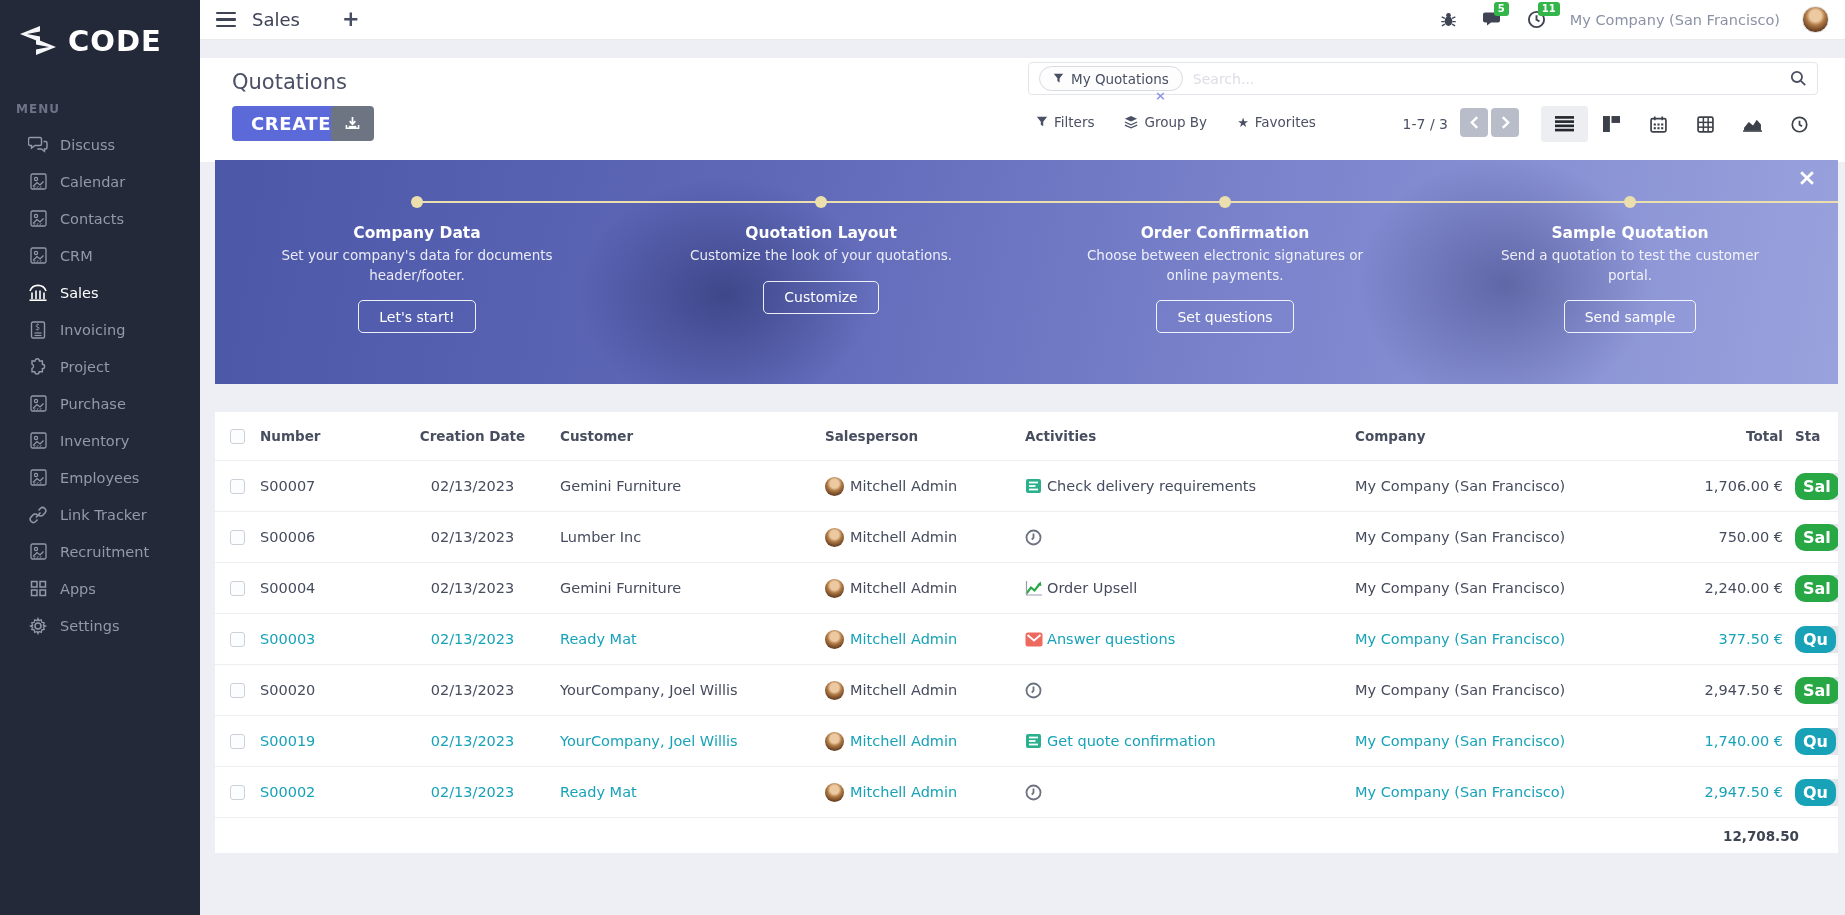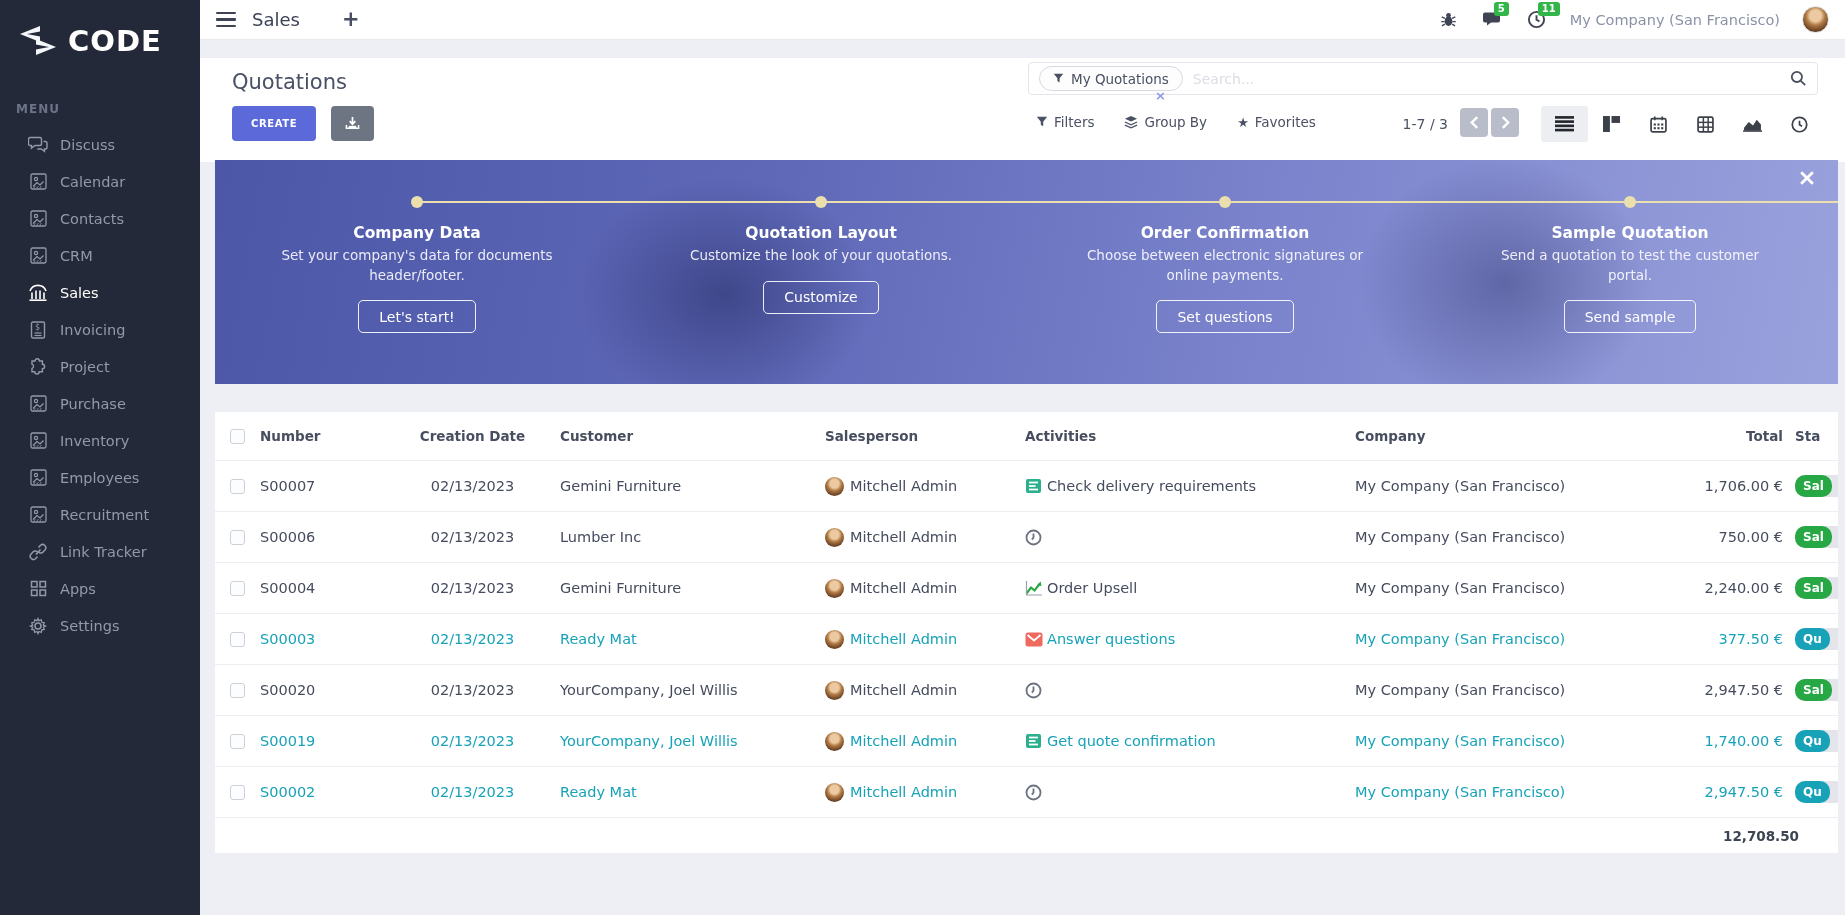--- a/index.html
+++ b/index.html
@@ -37,21 +37,21 @@
   .tb-avatar { width:27px; height:27px; border:1px solid #e0e2e8; cursor:pointer; }
 
   
   .control-panel { position:relative; margin-top:18px; height:104px; background:#fff; }
   .cp-title { position:absolute; left:32px; top:12px; font-size:21px; color:#4a5065; font-weight:400; }
   .search-box { position:absolute; right:27px; top:4px; width:790px; height:33px; background:#fff; border:1px solid #e3e5eb; border-radius:4px; display:flex; align-items:center; padding:0 10px; }
   .facet { position:relative; display:flex; align-items:center; gap:7px; height:25px; padding:0 13px; border:1px solid #d7dae3; border-radius:14px; background:#fdfdfe; font-size:13.5px; color:#4a5064; }
   .facet-x { position:absolute; right:16px; bottom:-13px; color:#8c95e6; font-size:13px; font-weight:700; cursor:pointer; }
   .search-input { flex:1; border:none; outline:none; margin-left:10px; font-size:14px; color:#4a5064; font-family:inherit; }
   .search-input::placeholder { color:#dcdee5; }
-  .btn-create { position:absolute; left:32px; top:48px; height:35px; padding:0 19px; background:#5b6ad8; color:#fff; border:none; border-radius:4px; font-size:10px; font-weight:700; letter-spacing:.6px; cursor:pointer; font-family:inherit; }
+  .btn-create { position:absolute; left:32px; top:48px; height:35px; padding:0 19px; background:#5b6ad8; color:#fff; border:none; border-radius:4px; font-size:18px; font-weight:700; letter-spacing:.6px; cursor:pointer; font-family:inherit; }
   .btn-export { position:absolute; left:131px; top:48px; width:43px; height:35px; background:#6d7582; border:none; border-radius:4px; cursor:pointer; display:flex; align-items:center; justify-content:center; }
   .filters-group { position:absolute; left:836px; top:56px; display:flex; gap:30px; font-size:13.5px; color:#4b5164; }
   .fg-item { display:flex; align-items:center; gap:6px; cursor:pointer; }
   .fg-item .star { font-size:13px; color:#4b5164; }
   .pager-text { position:absolute; left:1120px; top:58px; width:128px; text-align:right; font-size:14px; color:#4b5164; }
   .pager-btn { position:absolute; top:50px; width:28px; height:29px; background:#b9bdc9; border:none; border-radius:4px; cursor:pointer; display:flex; align-items:center; justify-content:center; }
   .pager-prev { left:1260px; } .pager-next { left:1291px; }
   .view-switcher { position:absolute; left:1341px; top:48px; display:flex; }
   .vs-btn { width:47px; height:36px; display:flex; align-items:center; justify-content:center; cursor:pointer; border-radius:3px; }
   .vs-btn.active { background:#eceef2; }
@@ -82,21 +82,21 @@
   .col-sales { width:200px; display:flex; align-items:center; gap:6px; }
   .col-activity { width:330px; display:flex; align-items:center; gap:4px; }
   .col-company { width:290px; }
   .col-total { width:150px; text-align:right; padding-right:12px; }
   .col-status { width:43px; overflow:hidden; display:flex; }
   .checkbox { width:15px; height:15px; border:1.5px solid #ccd0d9; border-radius:3px; background:#fcfdfe; cursor:pointer; }
   .row-av { width:19px; height:19px; }
   .t-row.teal, .t-row.teal .col-number, .t-row.teal .col-date, .t-row.teal .col-customer,
   .t-row.teal .col-sales, .t-row.teal .col-activity, .t-row.teal .col-company, .t-row.teal .col-total { color:#17a2b8; }
   .badge-wrap { background:#e3e5ea; border-radius:10px 0 0 10px; display:flex; min-width:52px; }
-  .badge { color:#fff; font-size:12px; font-weight:700; padding:4px 8px; border-radius:10px; white-space:nowrap; }
+  .badge { color:#fff; font-size:16px; font-weight:700; padding:4px 8px; border-radius:10px; white-space:nowrap; }
   .badge.success { background:#28a745; }
   .badge.info { background:#17a2b8; }
   .foot-total { font-weight:700; font-size:13.5px; color:#3d4452; }
   .aicon { width:18px; height:17px; flex:0 0 auto; display:flex; align-items:center; }
 </style>
 </head>
 <body>
 
 <div class="app">
 
@@ -214,38 +214,38 @@
               <rect x="1" y="1" width="15" height="15" rx="1.5" fill="none" stroke-width="1.3"></rect>
               <circle cx="6" cy="6" r="1.6" fill="none" stroke-width="1.2"></circle>
               <path d="M3 13.5 L7 9.5 L10 12 L13.5 8.5" fill="none" stroke-width="1.2"></path>
               <path d="M4 14.8 l1.2-1.6 M7 14.8 l1.2-1.6 M10 14.8 l1.2-1.6" stroke-width="1"></path>
             </svg>
           </span>
           <span>Employees</span>
         </div>
         <div class="side-item">
           <span class="sicon">
+            <svg width="20" height="18" viewBox="0 0 20 18">
+              <path d="M8 11.5 L12.5 6.5" fill="none" stroke-width="1.6"></path>
+              <path d="M10.5 4.5 l2-2.2 a3.2 3.2 0 0 1 4.6 4.4 l-2 2.2 a3.2 3.2 0 0 1 -4.6 .2" fill="none" stroke-width="1.5"></path>
+              <path d="M9.5 13.5 l-2 2.2 a3.2 3.2 0 0 1 -4.6 -4.4 l2 -2.2 a3.2 3.2 0 0 1 4.6 -.2" fill="none" stroke-width="1.5"></path>
+            </svg>
+          </span>
+          <span>Link Tracker</span>
+        </div>
+        <div class="side-item">
+          <span class="sicon">
             <svg width="17" height="17" viewBox="0 0 17 17">
               <rect x="1" y="1" width="15" height="15" rx="1.5" fill="none" stroke-width="1.3"></rect>
               <circle cx="6" cy="6" r="1.6" fill="none" stroke-width="1.2"></circle>
               <path d="M3 13.5 L7 9.5 L10 12 L13.5 8.5" fill="none" stroke-width="1.2"></path>
               <path d="M4 14.8 l1.2-1.6 M7 14.8 l1.2-1.6 M10 14.8 l1.2-1.6" stroke-width="1"></path>
             </svg>
           </span>
           <span>Recruitment</span>
-        </div>
-        <div class="side-item">
-          <span class="sicon">
-            <svg width="20" height="18" viewBox="0 0 20 18">
-              <path d="M8 11.5 L12.5 6.5" fill="none" stroke-width="1.6"></path>
-              <path d="M10.5 4.5 l2-2.2 a3.2 3.2 0 0 1 4.6 4.4 l-2 2.2 a3.2 3.2 0 0 1 -4.6 .2" fill="none" stroke-width="1.5"></path>
-              <path d="M9.5 13.5 l-2 2.2 a3.2 3.2 0 0 1 -4.6 -4.4 l2 -2.2 a3.2 3.2 0 0 1 4.6 -.2" fill="none" stroke-width="1.5"></path>
-            </svg>
-          </span>
-          <span>Link Tracker</span>
         </div>
         <div class="side-item">
           <span class="sicon">
             <svg width="17" height="17" viewBox="0 0 17 17">
               <g fill="none" stroke-width="1.5">
                 <rect x="1.5" y="1.5" width="5.5" height="5.5"></rect>
                 <rect x="10" y="1.5" width="5.5" height="5.5"></rect>
                 <rect x="1.5" y="10" width="5.5" height="5.5"></rect>
                 <rect x="10" y="10" width="5.5" height="5.5"></rect>
               </g>

